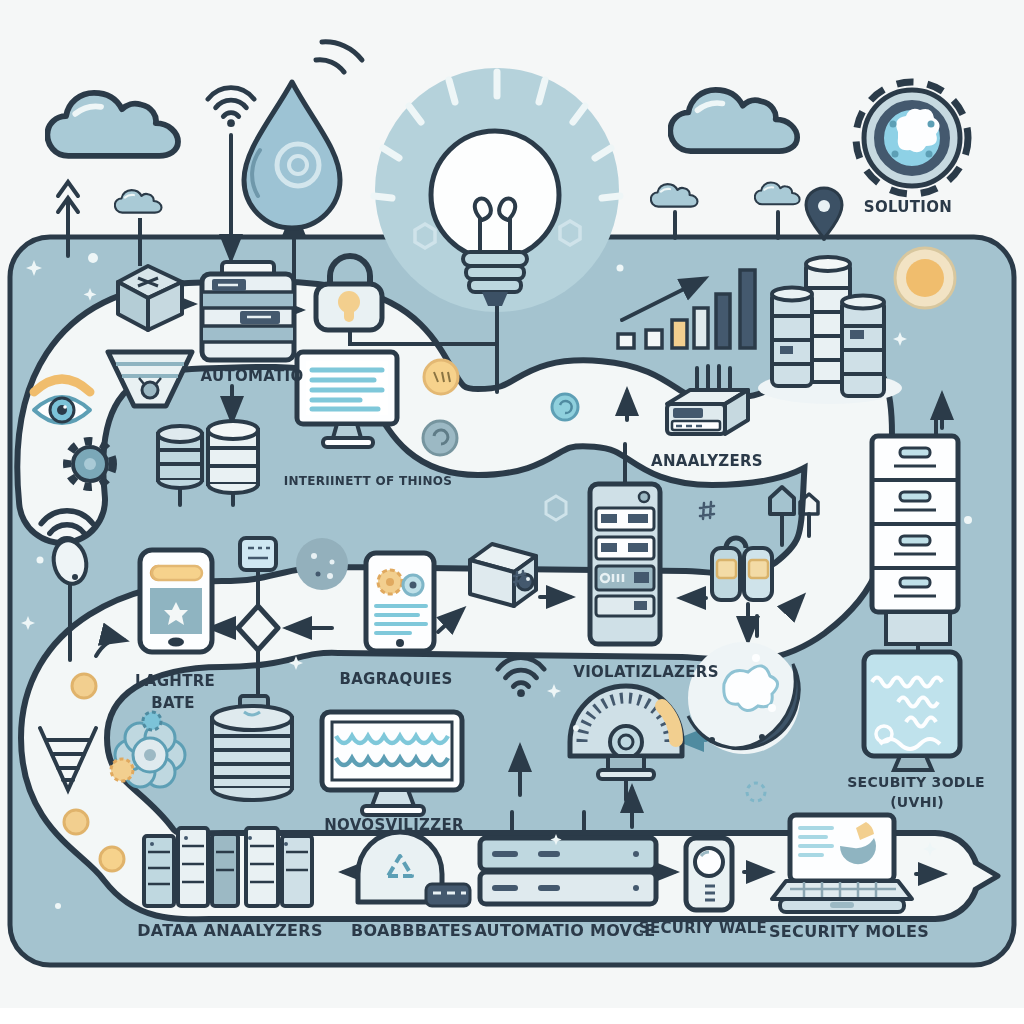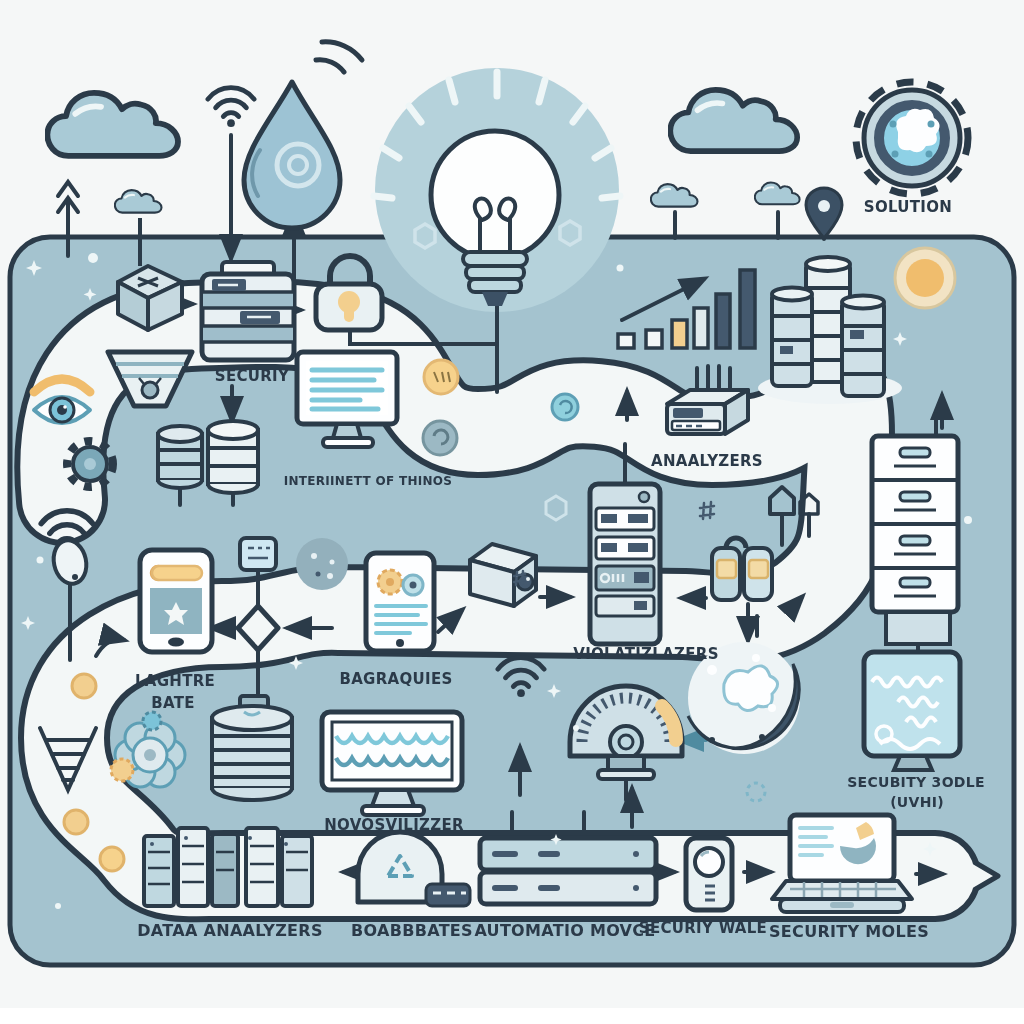--- a/index.html
+++ b/index.html
@@ -557,24 +557,24 @@
   <g stroke="#44596e" stroke-width="2.5" stroke-linecap="round">
     <path d="M700 508 l14 -2 M700 516 l14 -2 M704 503 l-1 16 M711 502 l-1 16"></path>
     <path d="M514 576 l11 -2 M514 582 l11 -2 M517 572 l-1 13 M523 571 l-1 13"></path>
   </g>
   <circle cx="756" cy="792" r="9" fill="none" stroke="#7fb6c8" stroke-width="3" stroke-dasharray="4 4"></circle>
   <polygon points="556,496 566,502 566,514 556,520 546,514 546,502" fill="none" stroke="#cfe3ea" stroke-width="3"></polygon>
 </svg>
 
 <div>
   <div class="lbl" style="left:908px;top:207px;font-size:15px">SOLUTION</div>
-  <div class="lbl" style="left:252px;top:376px;font-size:15px">SECURIY</div>
+  <div class="lbl" style="left:252px;top:376px;font-size:15px">AUTOMATIO</div>
   <div class="lbl" style="left:368px;top:481px;font-size:12px">INTERIINETT OF THINOS</div>
   <div class="lbl" style="left:707px;top:461px;font-size:15px">ANAALYZERS</div>
-  <div class="lbl" style="left:646px;top:654px;font-size:15px">VIOLATIZLAZERS</div>
+  <div class="lbl" style="left:646px;top:672px;font-size:15px">VIOLATIZLAZERS</div>
   <div class="lbl" style="left:175px;top:681px;font-size:15px">LAGHTRE</div>
   <div class="lbl" style="left:173px;top:703px;font-size:15px">BATE</div>
   <div class="lbl" style="left:396px;top:679px;font-size:15px">BAGRAQUIES</div>
   <div class="lbl" style="left:394px;top:825px;font-size:15px">NOVOSVILIZZER</div>
   <div class="lbl" style="left:230px;top:930px;font-size:16px">DATAA ANAALYZERS</div>
   <div class="lbl" style="left:412px;top:930px;font-size:16px">BOABBBATES</div>
   <div class="lbl" style="left:565px;top:930px;font-size:16px">AUTOMATIO MOVCE</div>
   <div class="lbl" style="left:703px;top:928px;font-size:15px">SECURIY WALE</div>
   <div class="lbl" style="left:849px;top:931px;font-size:16px">SECURITY MOLES</div>
   <div class="lbl" style="left:916px;top:782px;font-size:14px">SECUBITY 3ODLE</div>

